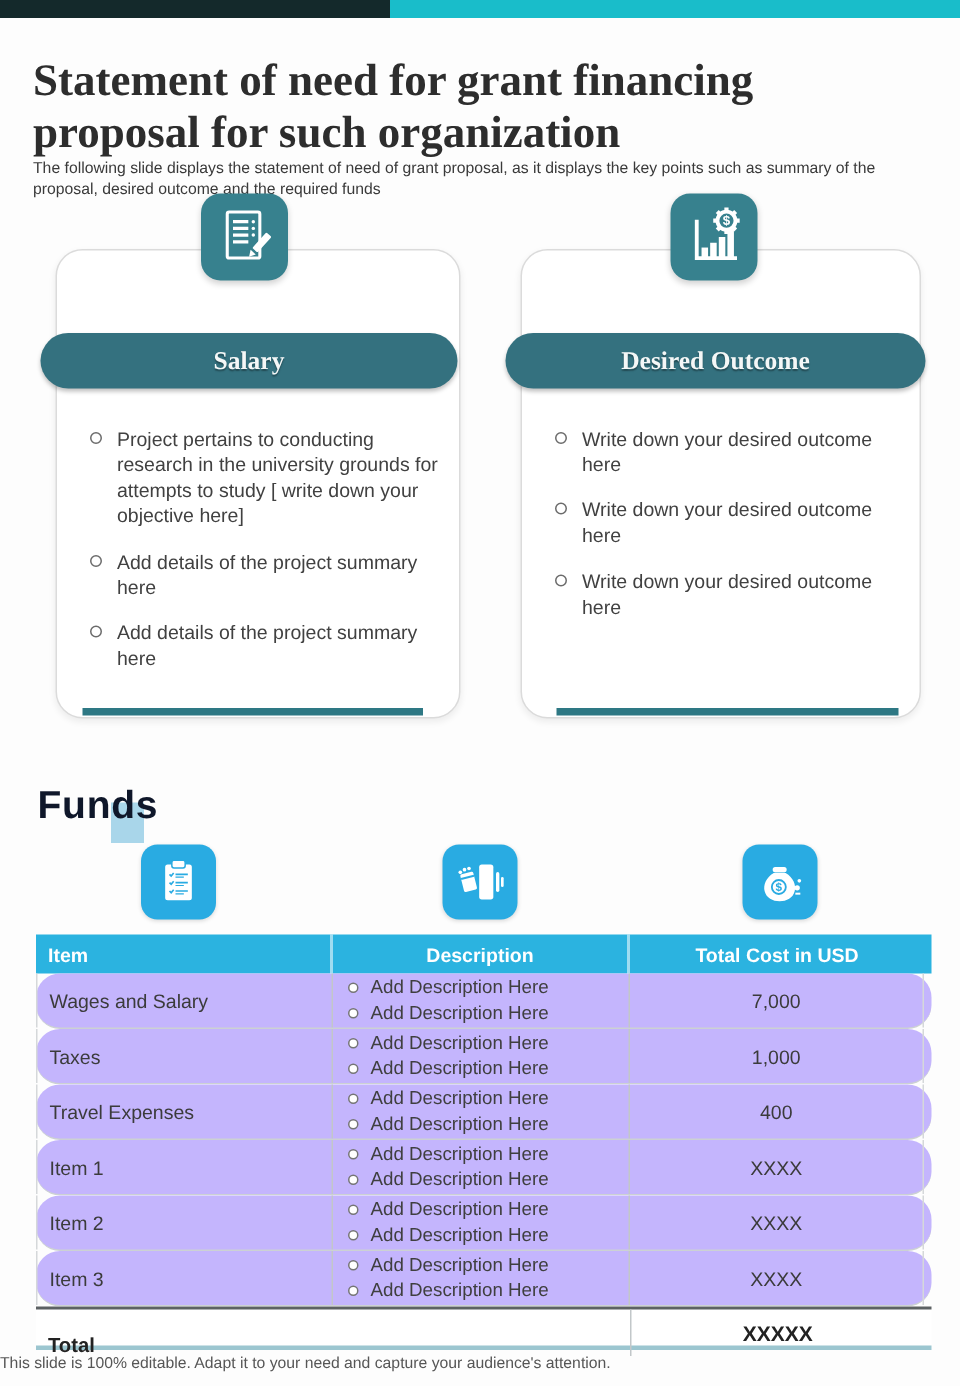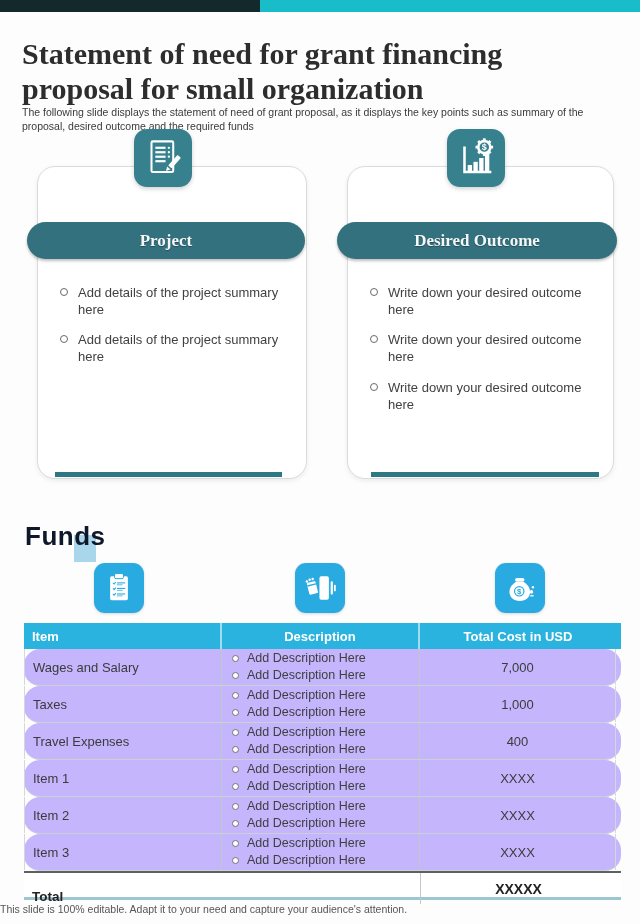--- a/index.html
+++ b/index.html
@@ -88,21 +88,21 @@
 </head>
 <body>
 
 <div class="page">
 
   <div class="topbar">
     <div class="topbar-dark"></div>
     <div class="topbar-cyan"></div>
   </div>
 
-  <h1 class="title">Statement of need for grant financing proposal for small organization</h1>
+  <h1 class="title">Statement of need for grant financing proposal for such organization</h1>
   <p class="subtitle">The following slide displays the statement of need of grant proposal, as it displays the key points such as summary of the proposal, desired outcome and the required funds</p>
 
   <div class="card-box c1box"></div>
   <div class="card-icon ci1">
     <svg viewBox="0 0 36 36">
       <rect x="9" y="5" width="17" height="24" rx="1" fill="none" stroke="#fff" stroke-width="1.6"></rect>
       <g stroke="#fff" stroke-width="1.7">
         <line x1="12" y1="10" x2="20" y2="10"></line>
           <line x1="12" y1="13.5" x2="20" y2="13.5"></line>
         <line x1="12" y1="17" x2="20" y2="17"></line>
@@ -113,23 +113,27 @@
           <circle cx="22.6" cy="13.5" r="0.9"></circle>
           <circle cx="22.6" cy="17" r="0.9"></circle>
       </g>
       <g transform="rotate(42 25 23)" fill="#fff">
         <rect x="23.3" y="14.5" width="3.6" height="11" rx="0.7"></rect>
         <polygon points="23.3,26.8 26.9,26.8 25.1,30"></polygon>
       </g>
     </svg>
   </div>
   <div class="pill p1">
-    <span>Project</span>
+    <span>Salary</span>
   </div>
   <div class="bullets b1">
+    <div class="bullet-item">
+      <span class="dot"></span>
+      <span>Project pertains to conducting research in the university grounds for attempts to study [ write down your objective here]</span>
+    </div>
     <div class="bullet-item">
       <span class="dot"></span>
       <span>Add details of the project summary here</span>
     </div>
     <div class="bullet-item">
       <span class="dot"></span>
       <span>Add details of the project summary here</span>
     </div>
   </div>
   <div class="accent a1"></div>

